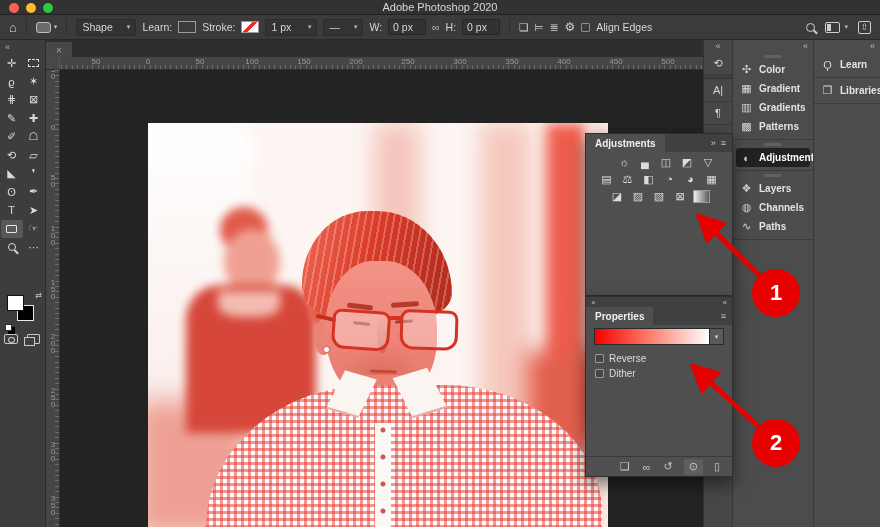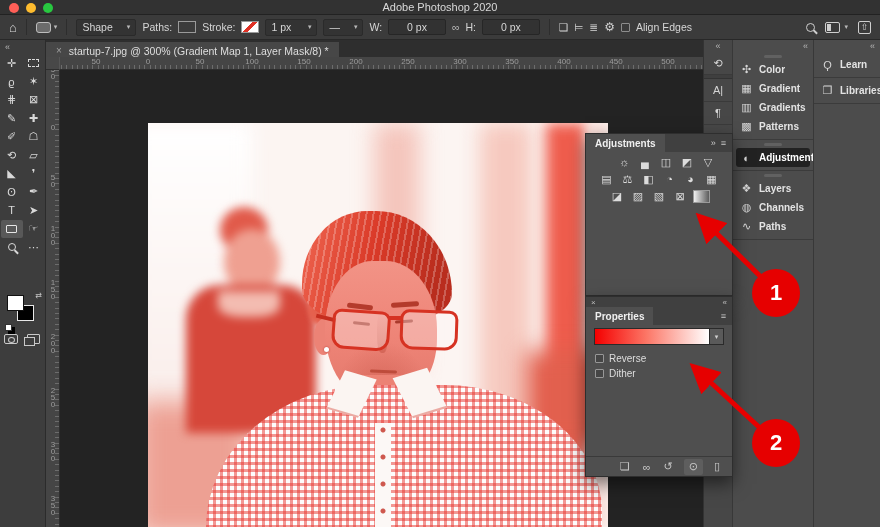--- a/index.html
+++ b/index.html
@@ -16,21 +16,21 @@
 
   
   .optionsbar{position:absolute;left:0;top:15px;width:880px;height:25px;background:#3b3b3b;border-bottom:1px solid #282828;
               display:flex;align-items:center;gap:6px;padding:0 9px;font-size:10.5px;color:#d6d6d6;}
   .vsep{width:1px;height:16px;background:#2d2d2d;margin:0 3px;flex:0 0 auto;}
   .chev{font-size:7px;color:#b9b9b9;}
   .obox{background:#333;border:1px solid #2a2a2a;border-radius:2px;padding:1px 5px;display:flex;align-items:center;gap:4px;height:17px;}
   .swatch-fill{width:18px;height:12px;border:1px solid #9a9a9a;}
   .swatch-stroke{width:18px;height:12px;border:1px solid #9a9a9a;
       background:linear-gradient(135deg,#fff 42%,#e03226 42%,#e03226 58%,#fff 58%);}
-  .valuebox{background:#323232;border:1px solid #262626;border-radius:2px;padding:1px 18px;min-width:38px;height:16px;line-height:13px;}
+  .valuebox{background:#323232;border:1px solid #262626;border-radius:2px;padding:1px 4px;min-width:38px;height:16px;line-height:13px;}
   .checkbox{width:9px;height:9px;border:1px solid #8d8d8d;background:#3b3b3b;border-radius:1px;}
   .ob-right{margin-left:auto;display:flex;align-items:center;gap:10px;}
   .lens{width:9px;height:9px;border:1.5px solid #cfcfcf;border-radius:50%;position:relative;display:inline-block;}
   .lens::after{content:"";position:absolute;width:5px;height:1.5px;background:#cfcfcf;transform:rotate(45deg);right:-4px;bottom:-2px;}
   .ws-icon{width:15px;height:11px;border:1.5px solid #cfcfcf;border-radius:2px;position:relative;display:inline-block;}
   .ws-icon::after{content:"";position:absolute;left:1px;top:1px;bottom:1px;width:4px;background:#cfcfcf;}
   .share-icon{width:13px;height:13px;border:1.5px solid #cfcfcf;border-radius:2px;font-size:9px;line-height:10px;text-align:center;color:#cfcfcf;}
   .toolpreset{width:15px;height:11px;border:1.5px solid #bdbdbd;border-radius:3px;display:inline-block;background:#6b6b6b;}
   .gear{font-size:12px;color:#cfcfcf;}
 
@@ -190,21 +190,21 @@
     <span class="vsep"></span>
     <span style="display:flex;align-items:center;gap:3px;">
       <span class="toolpreset"></span>
       <span class="chev">▾</span>
     </span>
     <span class="vsep"></span>
     <span class="obox" style="min-width:60px;justify-content:space-between;align-items:center;">
       <span>Shape</span>
       <span class="chev">▾</span>
     </span>
-    <span>Paths:</span>
+    <span>Learn:</span>
     <span class="swatch-fill"></span>
     <span>Stroke:</span>
     <span class="swatch-stroke"></span>
     <span class="obox" style="min-width:52px;justify-content:space-between;">
       <span>1 px</span>
       <span class="chev">▾</span>
     </span>
     <span class="obox" style="min-width:40px;justify-content:space-between;">
       <span>—</span>
       <span class="chev">▾</span>
@@ -227,21 +227,20 @@
         <span class="ws-icon"></span>
         <span class="chev">▾</span>
       </span>
       <span class="share-icon">⇧</span>
     </div>
   </div>
 
   <div class="tabbar">
     <div class="doc-tab">
       <span class="x">×</span>
-      <span>startup-7.jpg @ 300% (Gradient Map 1, Layer Mask/8) *</span>
     </div>
   </div>
 
   <div class="toolbar">
     <div class="tb-collapse">«</div>
     <div class="tools">
 
     <div class="tool">
           <span class="g">✛</span>
         </div>

